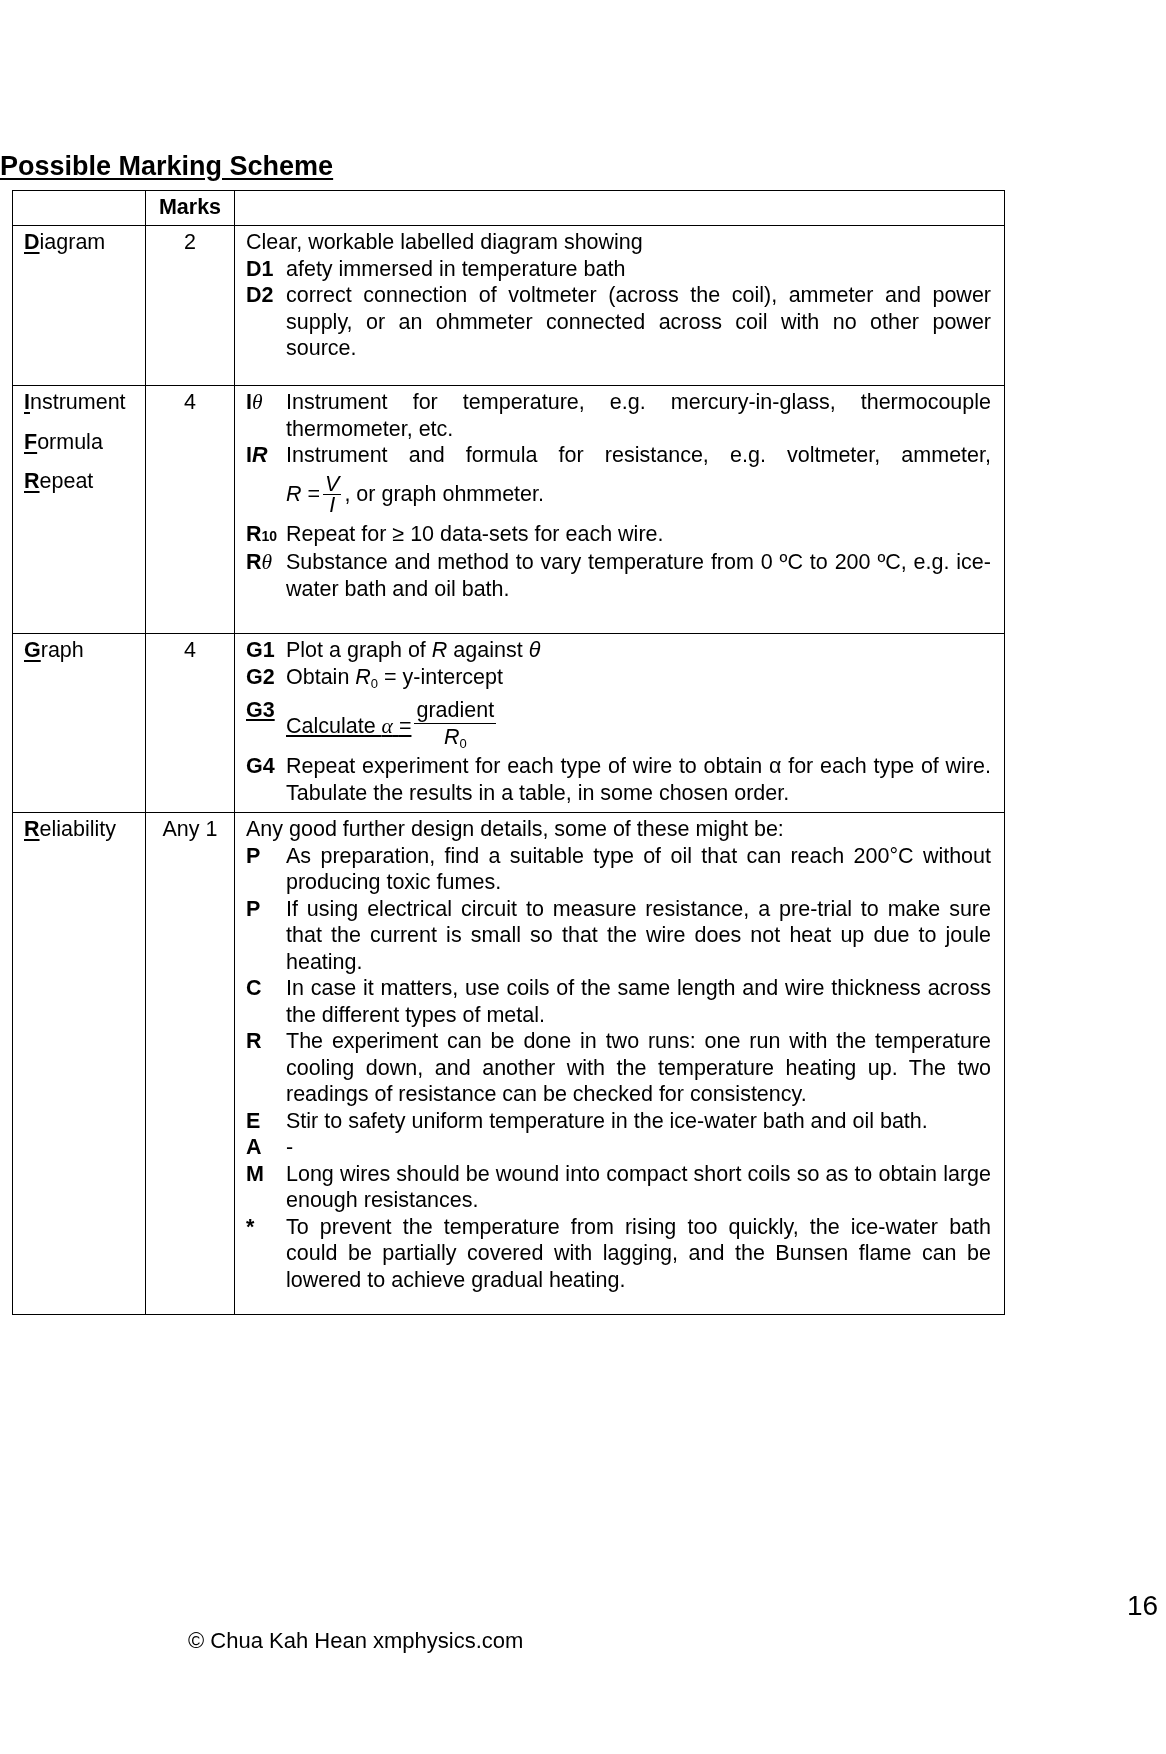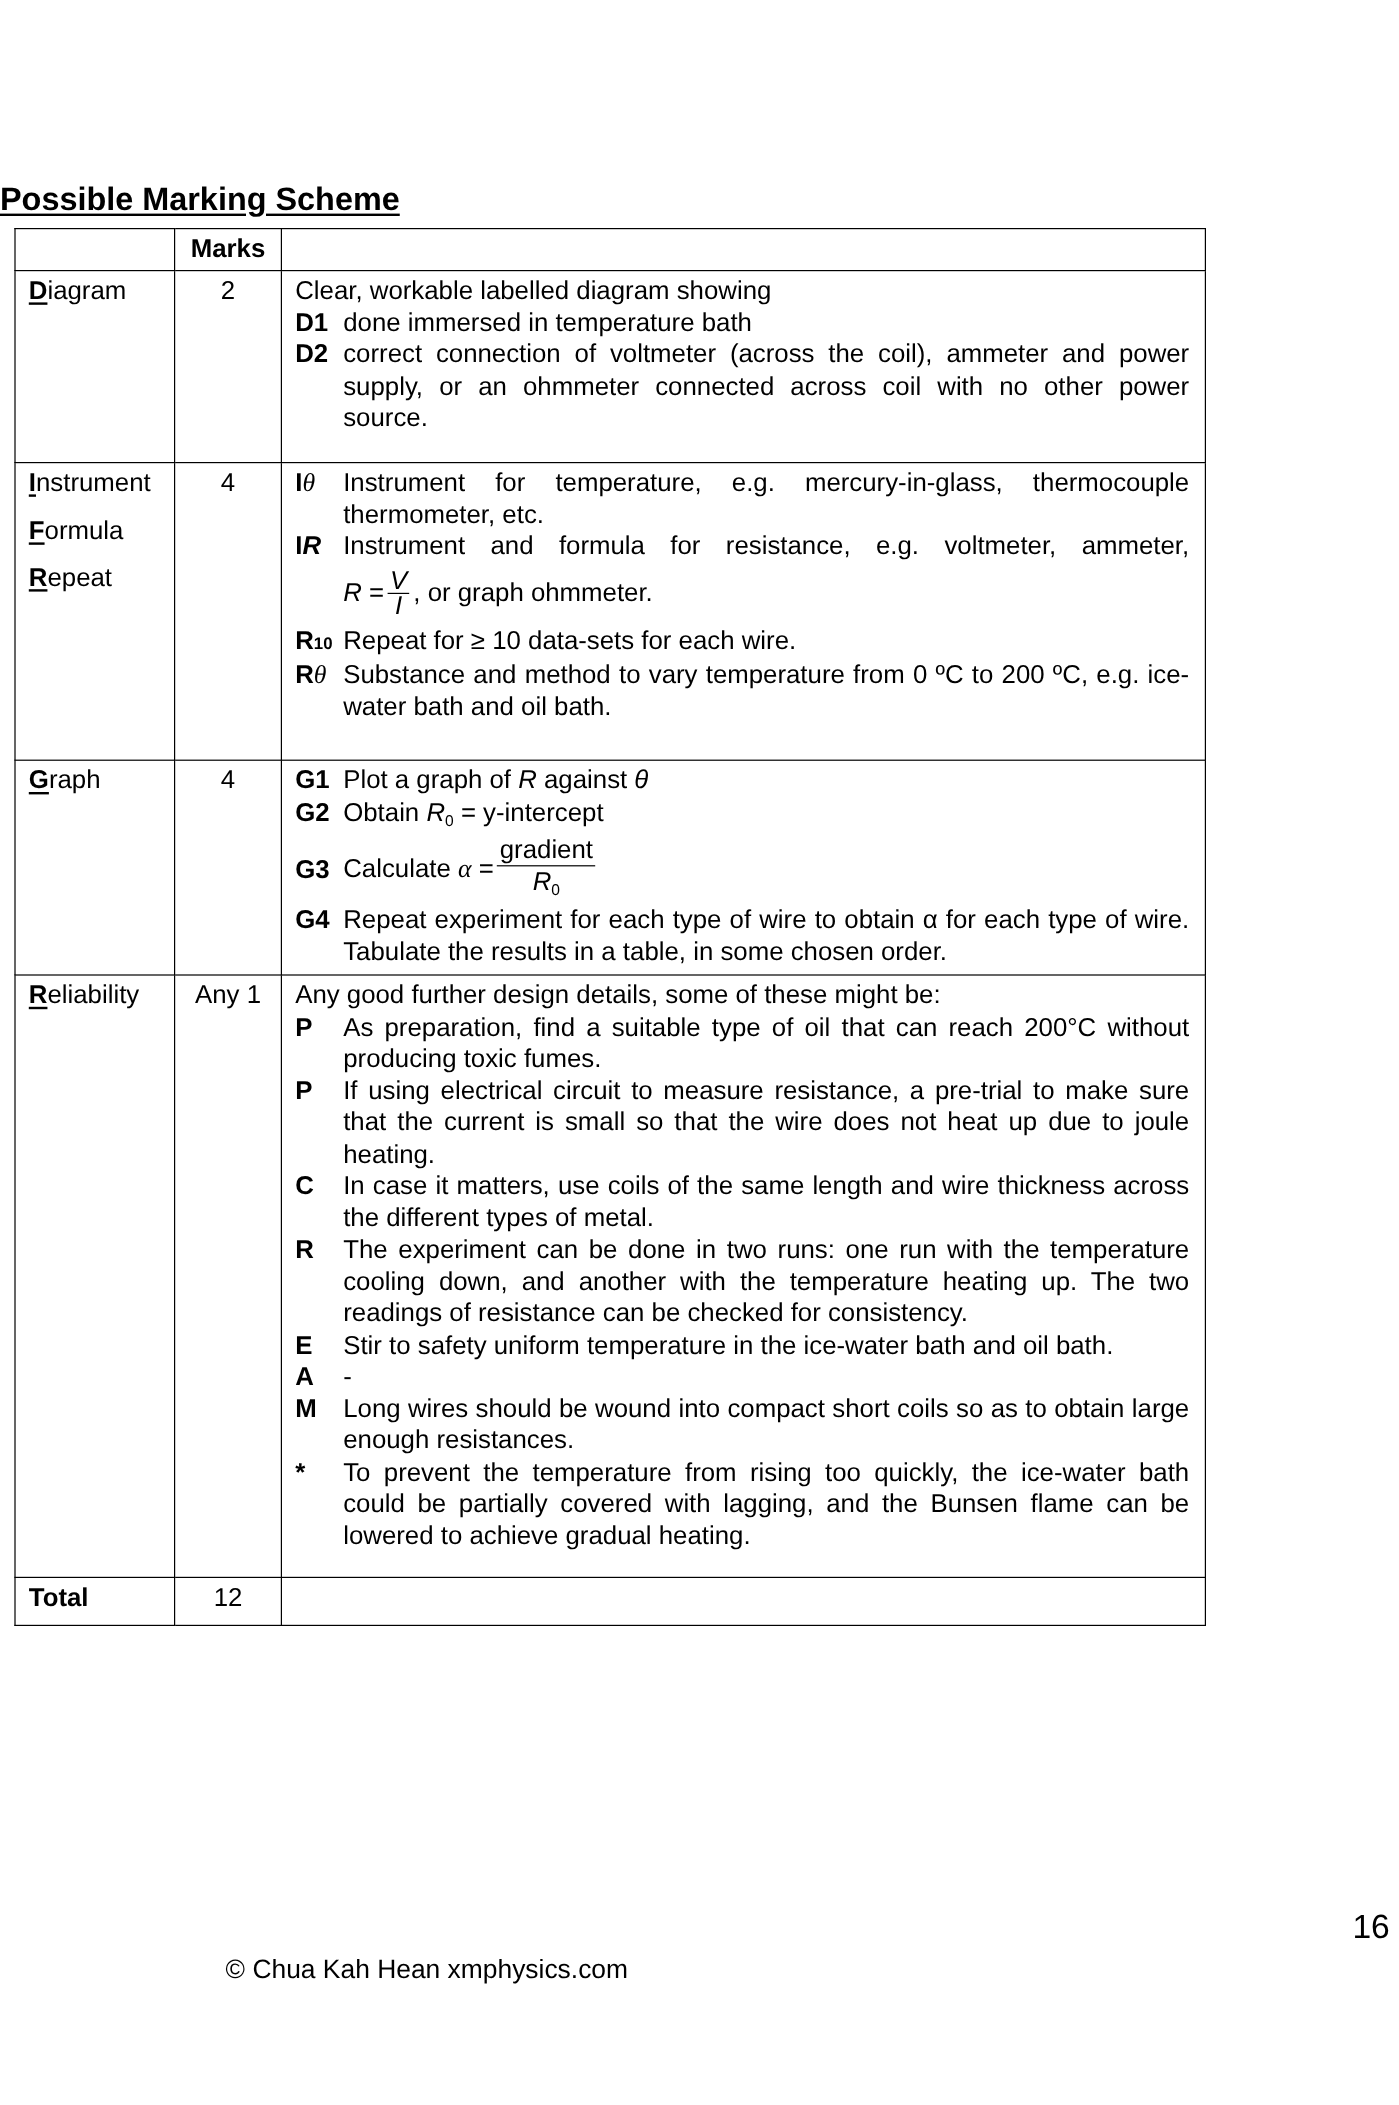--- a/index.html
+++ b/index.html
@@ -47,21 +47,21 @@
     <td></td>
   </tr>
 
   <tr style="height:160px;">
     <td class="label"><span class="u">D</span><span>iagram</span></td>
     <td class="marks">2</td>
     <td class="content">
       <div>Clear, workable labelled diagram showing</div>
       <div class="item">
             <span class="code">D1</span>
-            <span class="text">done immersed in temperature bath</span>
+            <span class="text">afety immersed in temperature bath</span>
           </div>
       <div class="item">
             <span class="code">D2</span>
             <span class="text">correct connection of voltmeter (across the coil), ammeter and power supply, or an ohmmeter connected across coil with no other power source.</span>
           </div>
     </td>
   </tr>
 
   <tr style="height:248px;">
     <td class="label">
@@ -103,21 +103,21 @@
     <td class="marks">4</td>
     <td class="content">
       <div class="item">
             <span class="code">G1</span>
             <span class="text"><span>Plot a graph of </span><i>R</i><span> against </span><i>θ</i></span>
           </div>
       <div class="item">
             <span class="code">G2</span>
             <span class="text"><span>Obtain </span> <i>R</i><span class="sub">0</span><span> = y-intercept</span></span>
           </div>
-      <div class="item" style="height:56px;align-items:center;">
+      <div class="item" style="height:56px;align-items:flex-start;text-decoration:underline;">
             <span class="code">G3</span>
             <span class="text"><span>Calculate </span> <i class="it">α</i> <span>=</span><span class="frac" style="line-height:26px;"><span class="num">gradient</span><span class="den"><i>R</i><span class="sub">0</span></span></span></span>
           </div>
       <div class="item">
             <span class="code">G4</span>
             <span class="text">Repeat experiment for each type of wire to obtain α for each type of wire. Tabulate the results in a table, in some chosen order.</span>
           </div>
     </td>
   </tr>
 
@@ -155,22 +155,17 @@
             <span class="code">M</span>
             <span class="text">Long wires should be wound into compact short coils so as to obtain large enough resistances.</span>
           </div>
       <div class="item">
             <span class="code">*</span>
             <span class="text">To prevent the temperature from rising too quickly, the ice-water bath could be partially covered with lagging, and the Bunsen flame can be lowered to achieve gradual heating.</span>
           </div>
     </td>
   </tr>
 
-  <tr style="height:40px;">
-    <td class="label" style="font-weight:bold;">Total</td>
-    <td class="marks">12</td>
-    <td class="content"></td>
-  </tr>
 </tbody>
   </table>
 
 <div class="footer-left">© Chua Kah Hean xmphysics.com</div>
 <div class="footer-right">16</div>
 
 </body></html>

